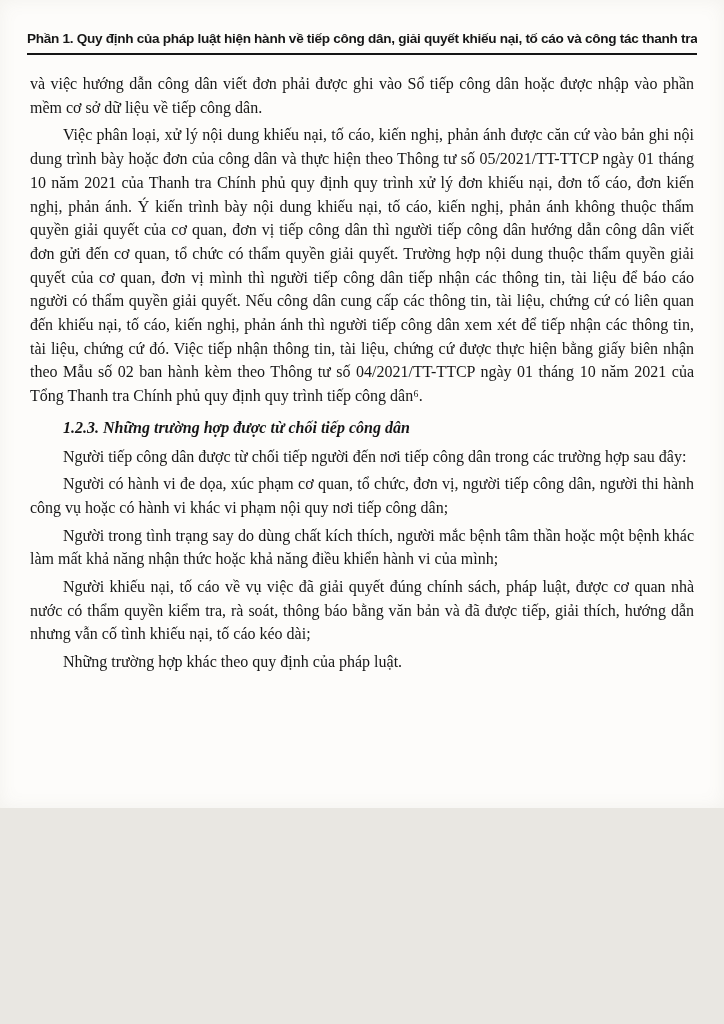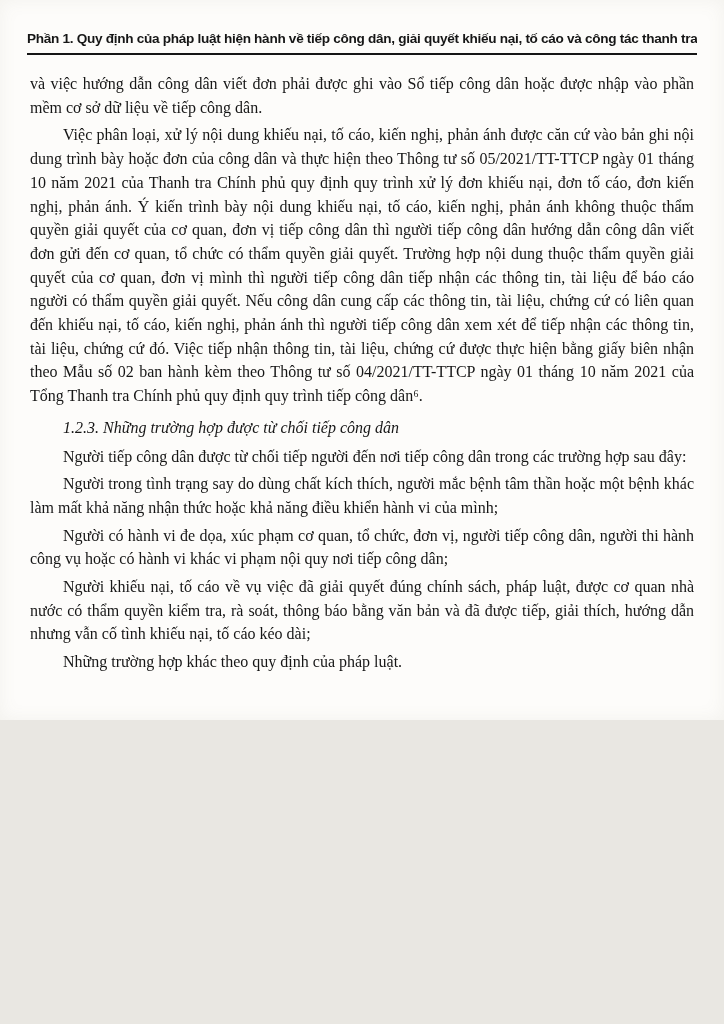--- a/index.html
+++ b/index.html
@@ -3,21 +3,21 @@
 <meta charset="utf-8">
 <style>
   html, body {
     margin: 0;
     padding: 0;
     background: #e9e7e2;
   }
   .page {
     position: relative;
     width: 724px;
-    height: 720px;
+    height: 808px;
     margin: 0 auto;
     background: #fdfcfa;
     color: #1b1b1b;
     font-family: "Liberation Serif", "DejaVu Serif", serif;
     overflow: hidden;
     box-shadow: inset 0 0 18px rgba(120,110,95,0.08);
   }
   
   .running-head {
     position: absolute;
@@ -49,21 +49,21 @@
   .body-text p {
     margin: 0;
     padding: 4px 0 0 0;
     text-indent: 33px;
   }
   .body-text p.continuation {
     text-indent: 0;
     padding-top: 0;
   }
   .body-text p.subheading {
-    font-weight: normal;
+    font-weight: bold;
     font-style: italic;
     padding-top: 8px;
     padding-bottom: 1px;
     text-align: left;
   }
   
   .footnote-rule {
     position: absolute;
     top: 908px;
     left: 31px;
@@ -105,22 +105,22 @@
 
 <div class="page">
 
   <div class="running-head">Phần 1. Quy định của pháp luật hiện hành về tiếp công dân, giải quyết khiếu nại, tố cáo và công tác thanh tra</div>
 
   <div class="body-text">
     <p class="continuation">và việc hướng dẫn công dân viết đơn phải được ghi vào Sổ tiếp công dân hoặc được nhập vào phần mềm cơ sở dữ liệu về tiếp công dân.</p>
     <p>Việc phân loại, xử lý nội dung khiếu nại, tố cáo, kiến nghị, phản ánh được căn cứ vào bản ghi nội dung trình bày hoặc đơn của công dân và thực hiện theo Thông tư số 05/2021/TT-TTCP ngày 01 tháng 10 năm 2021 của Thanh tra Chính phủ quy định quy trình xử lý đơn khiếu nại, đơn tố cáo, đơn kiến nghị, phản ánh. Ý kiến trình bày nội dung khiếu nại, tố cáo, kiến nghị, phản ánh không thuộc thẩm quyền giải quyết của cơ quan, đơn vị tiếp công dân thì người tiếp công dân hướng dẫn công dân viết đơn gửi đến cơ quan, tổ chức có thẩm quyền giải quyết. Trường hợp nội dung thuộc thẩm quyền giải quyết của cơ quan, đơn vị mình thì người tiếp công dân tiếp nhận các thông tin, tài liệu để báo cáo người có thẩm quyền giải quyết. Nếu công dân cung cấp các thông tin, tài liệu, chứng cứ có liên quan đến khiếu nại, tố cáo, kiến nghị, phản ánh thì người tiếp công dân xem xét để tiếp nhận các thông tin, tài liệu, chứng cứ đó. Việc tiếp nhận thông tin, tài liệu, chứng cứ được thực hiện bằng giấy biên nhận theo Mẫu số 02 ban hành kèm theo Thông tư số 04/2021/TT-TTCP ngày 01 tháng 10 năm 2021 của Tổng Thanh tra Chính phủ quy định quy trình tiếp công dân⁶.</p>
     <p class="subheading">1.2.3. Những trường hợp được từ chối tiếp công dân</p>
     <p>Người tiếp công dân được từ chối tiếp người đến nơi tiếp công dân trong các trường hợp sau đây:</p>
+    <p>Người có hành vi đe dọa, xúc phạm cơ quan, tổ chức, đơn vị, người tiếp công dân, người thi hành công vụ hoặc có hành vi khác vi phạm nội quy nơi tiếp công dân;</p>
     <p>Người trong tình trạng say do dùng chất kích thích, người mắc bệnh tâm thần hoặc một bệnh khác làm mất khả năng nhận thức hoặc khả năng điều khiển hành vi của mình;</p>
-    <p>Người có hành vi đe dọa, xúc phạm cơ quan, tổ chức, đơn vị, người tiếp công dân, người thi hành công vụ hoặc có hành vi khác vi phạm nội quy nơi tiếp công dân;</p>
     <p>Người khiếu nại, tố cáo về vụ việc đã giải quyết đúng chính sách, pháp luật, được cơ quan nhà nước có thẩm quyền kiểm tra, rà soát, thông báo bằng văn bản và đã được tiếp, giải thích, hướng dẫn nhưng vẫn cố tình khiếu nại, tố cáo kéo dài;</p>
     <p>Những trường hợp khác theo quy định của pháp luật.</p>
   </div>
 
   <div class="footnote-rule"></div>
 
 
   <div class="page-number">15</div>
 
 </div>

